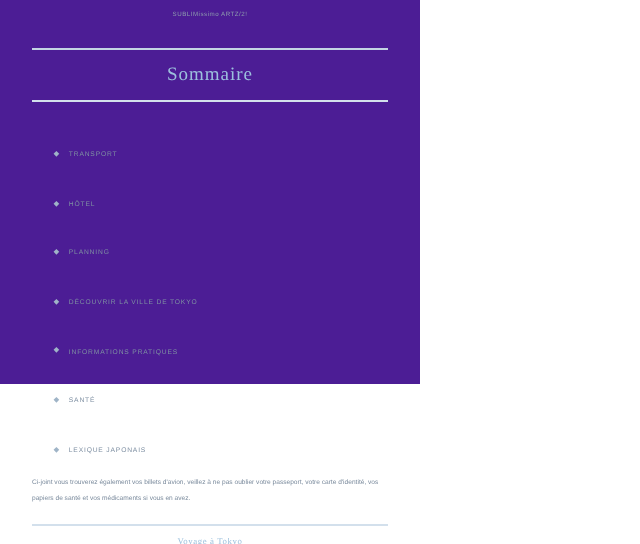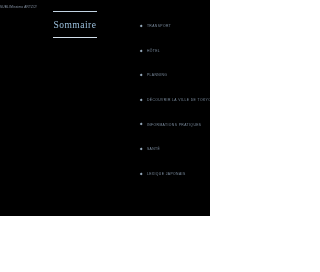--- a/index.html
+++ b/index.html
@@ -13,25 +13,25 @@
     height: 272px;
     overflow: hidden;
     font-family: "Liberation Sans", sans-serif;
     color: #6f7f93;
     -webkit-font-smoothing: antialiased;
   }
 
   .page {
     position: relative;
     width: 210px;
-    height: 216px;
+    height: 192px;
     box-sizing: border-box;
-    background: #000000;
+    background: #4c1d95;
     display: flex;
-    flex-direction: row;
+    flex-direction: column;
   }
 
   
   .doc-header {
     height: 13px;
     display: flex;
     align-items: center;
     justify-content: center;
     flex: 0 0 auto;
   }

